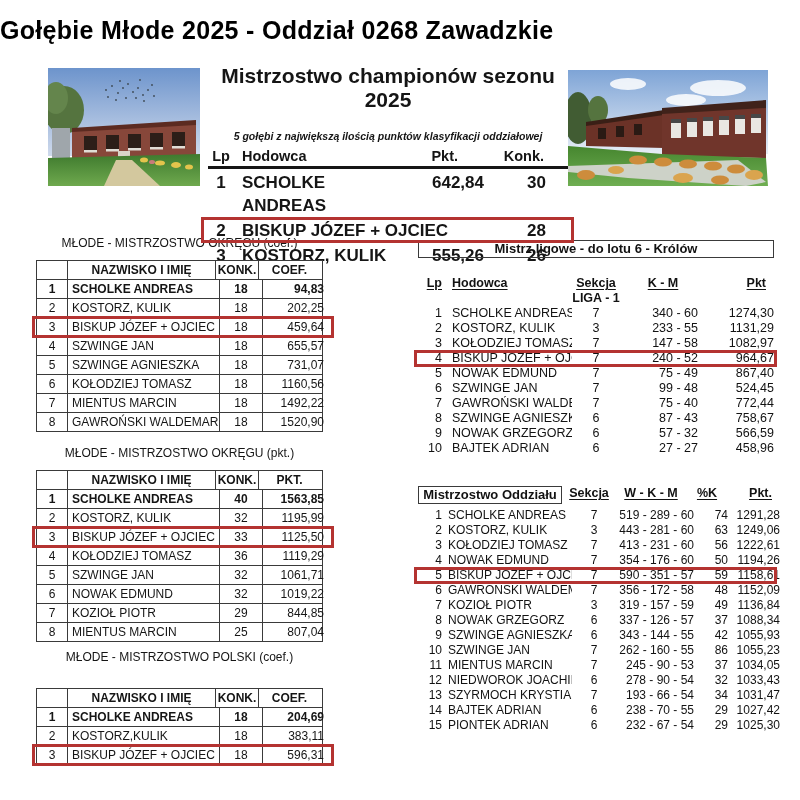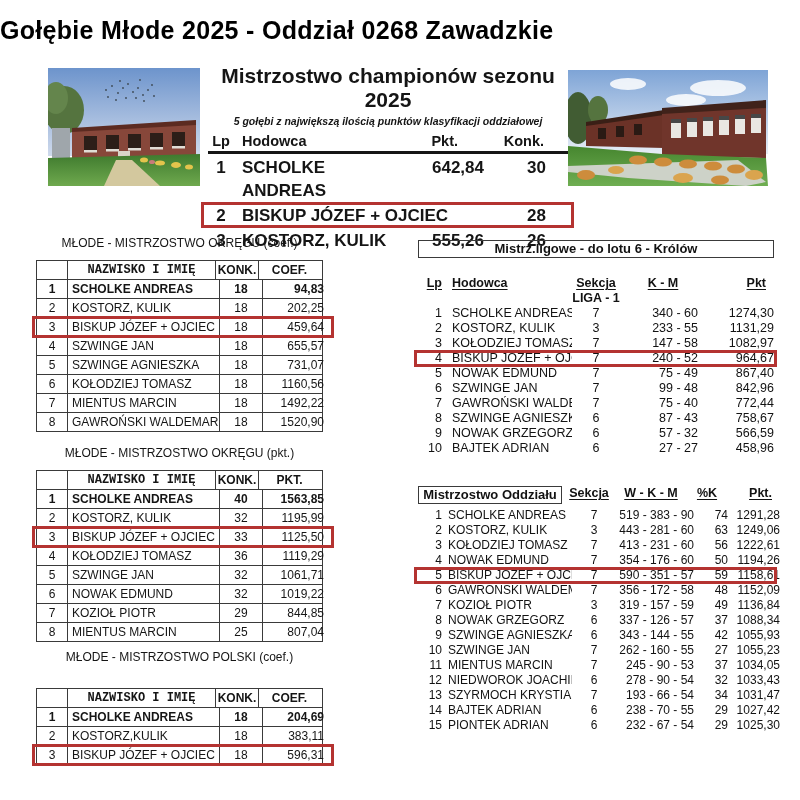--- a/index.html
+++ b/index.html
@@ -9,21 +9,21 @@
   .page-title{position:absolute;left:0;right:0;top:16px;text-align:left;
               font-size:25px;font-weight:bold;letter-spacing:.3px;color:#000;}
 
   .photo{position:absolute;display:block;}
   .photo-left{left:48px;top:68px;width:152px;height:118px;}
   .photo-right{left:568px;top:70px;width:200px;height:116px;}
 
   
   .champion{position:absolute;left:208px;top:64px;width:360px;}
   .ch-title{font-size:21px;font-weight:bold;text-align:center;line-height:24px;}
-  .ch-sub{font-size:10.5px;font-weight:bold;font-style:italic;text-align:center;margin-top:3px;}
+  .ch-sub{font-size:10.5px;font-weight:bold;font-style:italic;text-align:center;margin-top:18px;}
   .ch-head{display:flex;font-size:14.5px;font-weight:bold;margin-top:6px;
            border-bottom:3px solid #161616;padding:0 22px 2px 0;}
   .ch-rows .ch-row{display:flex;font-size:17px;font-weight:700;line-height:23px;
                    position:relative;padding-right:22px;margin-top:2px;}
   .ch-lp{width:26px;text-align:center;flex:none;}
   .ch-name{flex:1;padding-left:8px;text-align:left;}
   .ch-pkt{width:80px;text-align:right;flex:none;}
   .ch-konk{width:62px;text-align:right;flex:none;}
   .ch-head .ch-pkt{padding-right:12px;width:68px;}
   .ch-head .ch-konk{width:74px;padding-right:2px;}
@@ -41,21 +41,21 @@
   .grid{border:1.5px solid #3a3a3a;font-size:12px;}
   .grow{display:flex;height:18px;line-height:18px;position:relative;}
   .ghead{font-weight:bold;border-bottom:1.5px solid #3a3a3a;}
   .lrows .grow{border-bottom:1px solid #3a3a3a;}
   .lrows .grow:last-child{border-bottom:none;}
   .g-lp{width:30px;text-align:center;flex:none;}
   .g-name{width:147px;padding-left:4px;border-left:1px solid #3a3a3a;flex:none;
           white-space:nowrap;overflow:hidden;}
   .g-konk{width:42px;text-align:center;border-left:1px solid #3a3a3a;flex:none;}
   .g-val{width:61px;text-align:right;padding-right:4px;border-left:1px solid #3a3a3a;flex:none;}
-  .ghead .g-name{text-align:center;padding-left:0;font-family:Liberation Mono, monospace;}
+  .ghead .g-name{text-align:center;padding-left:0;}
   .ghead .g-val{text-align:center;padding-right:0;}
   .strong{font-weight:bold;}
   .ltable .hl::after{left:-5px;right:-12px;top:-2px;bottom:-2px;}
 
   
   .rt{position:absolute;left:418px;width:356px;font-size:12.5px;color:#121212;}
   .rtD{top:240px;} .rtE{top:486px;}
   .rbox{border:1.5px solid #3a3a3a;text-align:center;font-weight:bold;font-size:13px;
         height:16px;line-height:16px;margin-bottom:17px;}
   .u{text-decoration:underline;text-underline-offset:2px;}
@@ -474,21 +474,21 @@
           <span class="d-sek">7</span>
           <span class="d-km">75 - 49</span>
           <span class="d-pkt">867,40</span>
         </div>
 
         <div class="drow">
           <span class="d-lp">6</span>
           <span class="d-name">SZWINGE JAN</span>
           <span class="d-sek">7</span>
           <span class="d-km">99 - 48</span>
-          <span class="d-pkt">842,96</span>
+          <span class="d-pkt">524,45</span>
         </div>
 
         <div class="drow">
           <span class="d-lp">7</span>
           <span class="d-name">GAWROŃSKI WALDEMAR</span>
           <span class="d-sek">7</span>
           <span class="d-km">75 - 40</span>
           <span class="d-pkt">772,44</span>
         </div>
 
@@ -525,21 +525,21 @@
       <span class="eh-wkm u">W - K - M</span>
       <span class="eh-pk u">%K</span>
       <span class="eh-pkt u">Pkt.</span>
     </div>
     <div class="erows">
 
         <div class="erow">
           <span class="e-lp">1</span>
           <span class="e-name">SCHOLKE ANDREAS</span>
           <span class="e-sek">7</span>
-          <span class="e-wkm">519 - 383 - 90</span>
+          <span class="e-wkm">519 - 289 - 60</span>
           <span class="e-pk">74</span>
           <span class="e-pkt">1291,28</span>
         </div>
 
         <div class="erow">
           <span class="e-lp">2</span>
           <span class="e-name">KOSTORZ, KULIK</span>
           <span class="e-sek">3</span>
           <span class="e-wkm">443 - 281 - 60</span>
           <span class="e-pk">63</span>
@@ -607,21 +607,21 @@
           <span class="e-wkm">343 - 144 - 55</span>
           <span class="e-pk">42</span>
           <span class="e-pkt">1055,93</span>
         </div>
 
         <div class="erow">
           <span class="e-lp">10</span>
           <span class="e-name">SZWINGE JAN</span>
           <span class="e-sek">7</span>
           <span class="e-wkm">262 - 160 - 55</span>
-          <span class="e-pk">27</span>
+          <span class="e-pk">86</span>
           <span class="e-pkt">1055,23</span>
         </div>
 
         <div class="erow">
           <span class="e-lp">11</span>
           <span class="e-name">MIENTUS MARCIN</span>
           <span class="e-sek">7</span>
           <span class="e-wkm">245 - 90 - 53</span>
           <span class="e-pk">37</span>
           <span class="e-pkt">1034,05</span>

